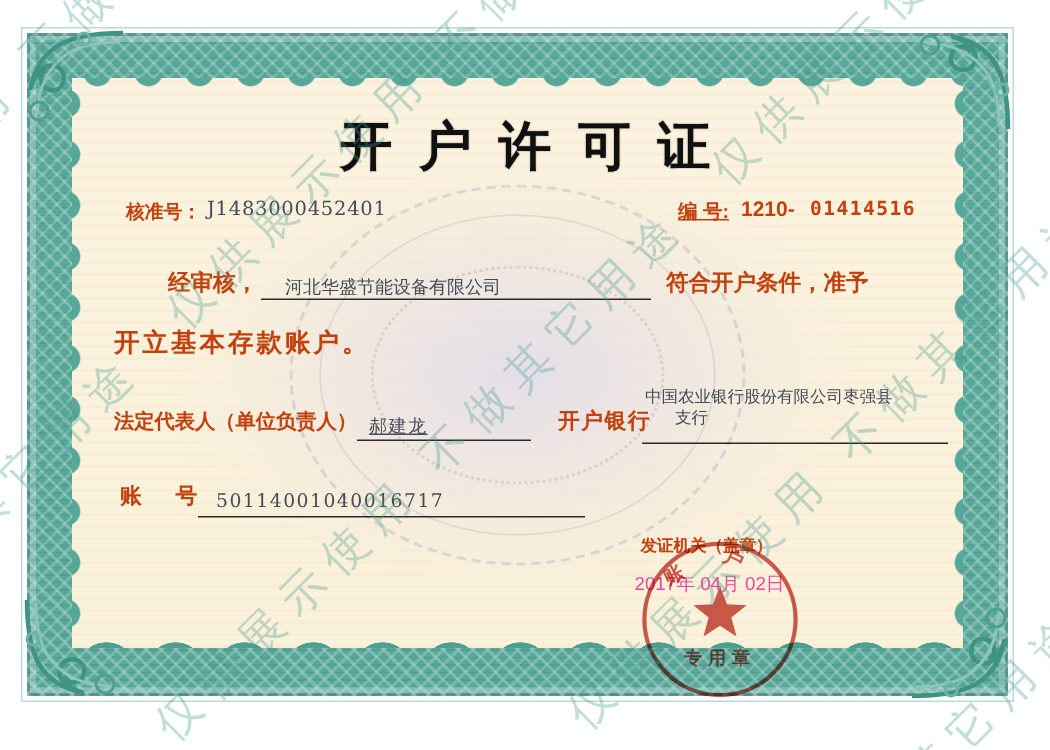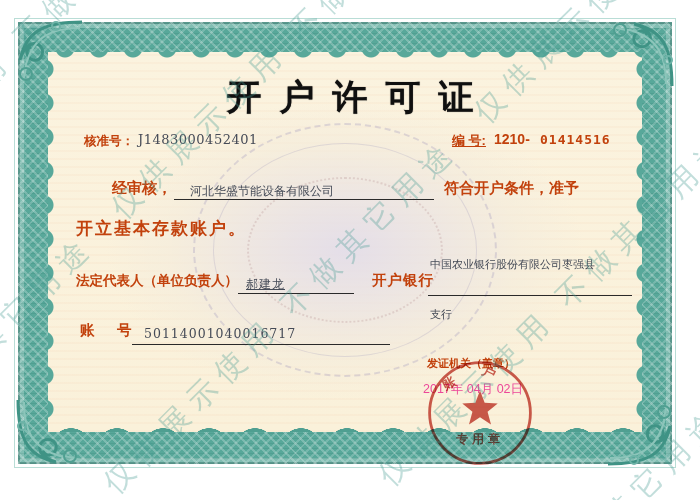--- a/index.html
+++ b/index.html
@@ -129,21 +129,21 @@
 <div class="txt lbl" style="left:444px;top:179px;font-size:15px;">符合开户条件，准予</div>
 
 <div class="txt lbl" style="left:76px;top:217px;font-size:17px;letter-spacing:2px;">开立基本存款账户。</div>
 
 <div class="txt lbl" style="left:76px;top:272px;font-size:13.5px;">法定代表人（单位负责人）</div>
 <div class="u" style="left:238px;top:293px;width:116px;"></div>
 <div class="txt fill" style="left:246px;top:276px;font-size:12px;letter-spacing:1px;text-decoration:underline;">郝建龙</div>
 <div class="txt lbl" style="left:372px;top:271px;font-size:14.5px;letter-spacing:1px;">开户银行</div>
 <div class="u" style="left:428px;top:295px;width:204px;"></div>
 <div class="txt fill" style="left:430px;top:257px;font-size:11px;">中国农业银行股份有限公司枣强县</div>
-<div class="txt fill" style="left:430px;top:271px;font-size:11px;margin-top:36px;">支行</div>
+<div class="txt fill" style="left:450px;top:271px;font-size:11px;">支行</div>
 
 <div class="txt lbl" style="left:80px;top:321px;font-size:14.5px;letter-spacing:4px;">账　号</div>
 <div class="u" style="left:132px;top:344px;width:258px;"></div>
 <div class="txt fill" style="left:144px;top:326px;font-size:12.5px;letter-spacing:1px;text-align:right;">50114001040016717</div>
 
 <div class="txt lbl" style="left:427px;top:356px;font-size:11px;">发证机关（盖章）</div>
 <div class="txt" style="left:423px;top:381px;font-size:12.5px;color:#ec4899;">2017年 04月 02日</div>
 
 <svg class="seal" viewBox="0 0 120 120">
   <circle cx="60" cy="60" r="54" fill="none" stroke="#c0392e" stroke-width="3"></circle>

